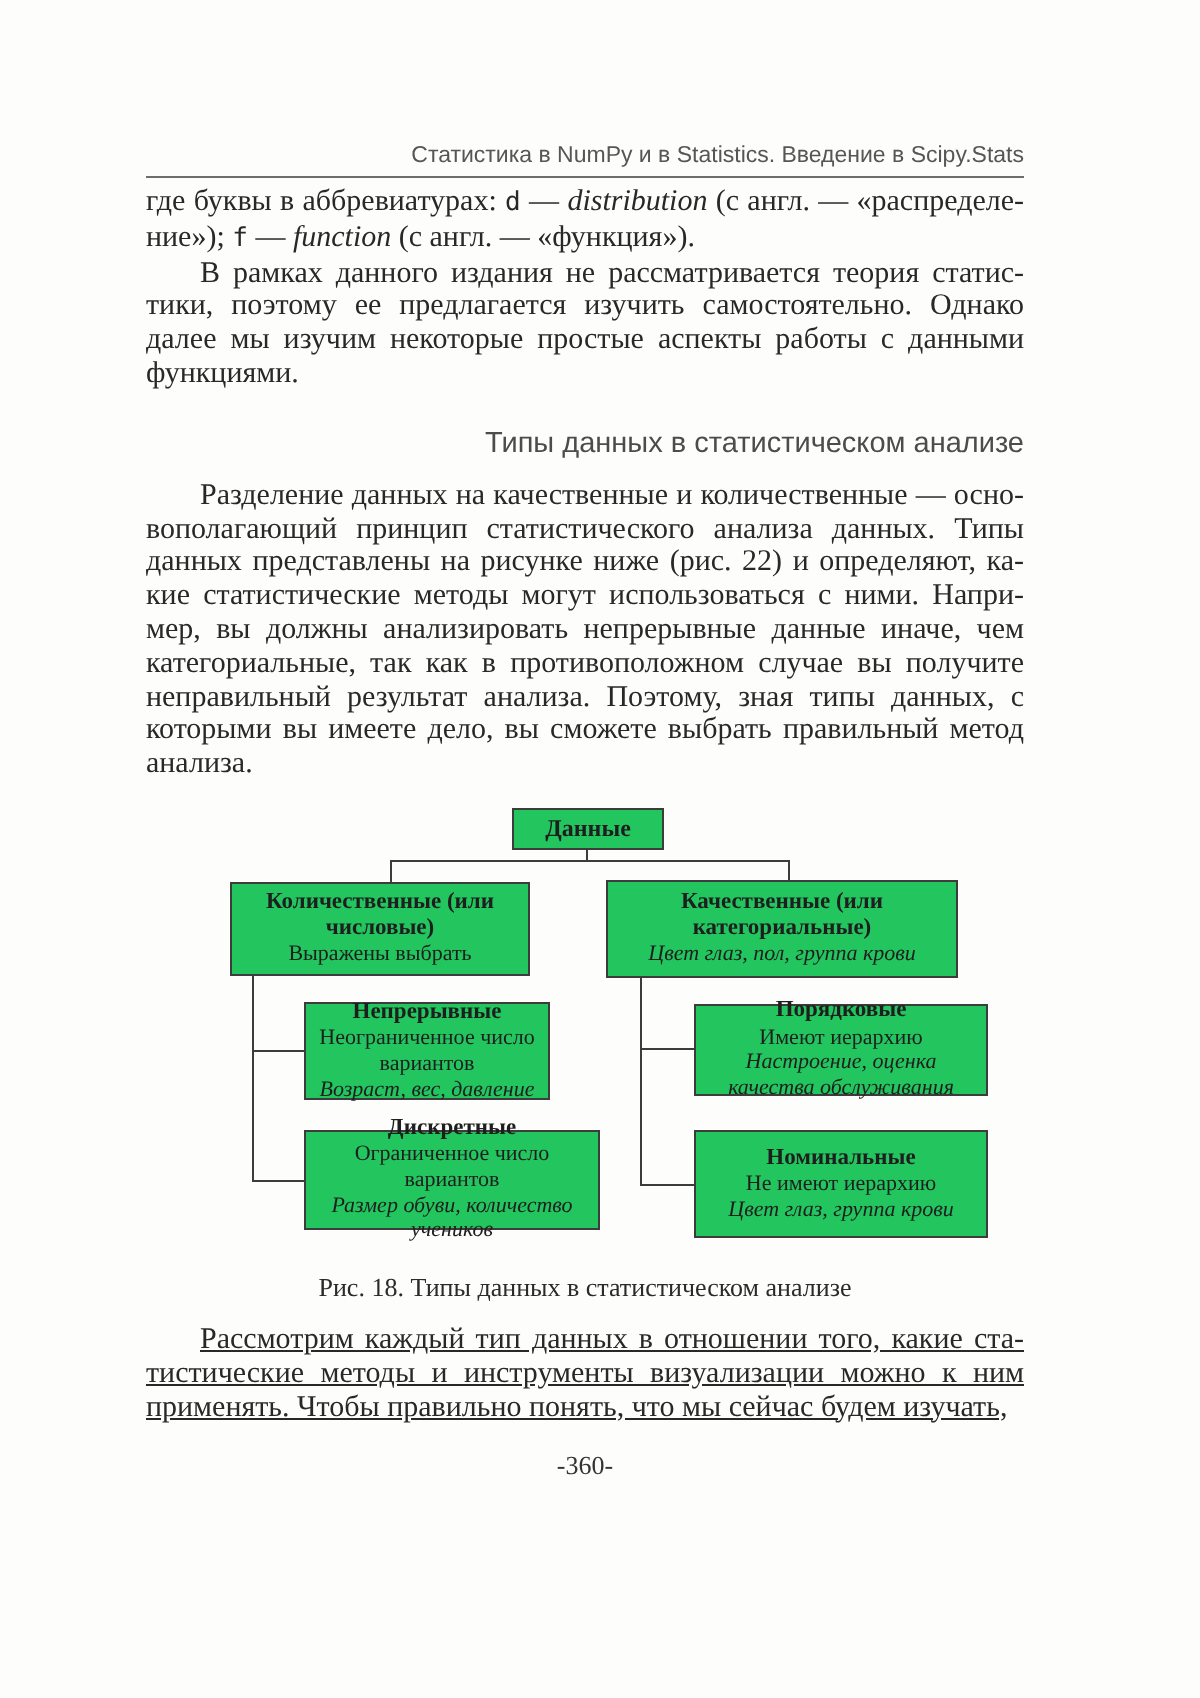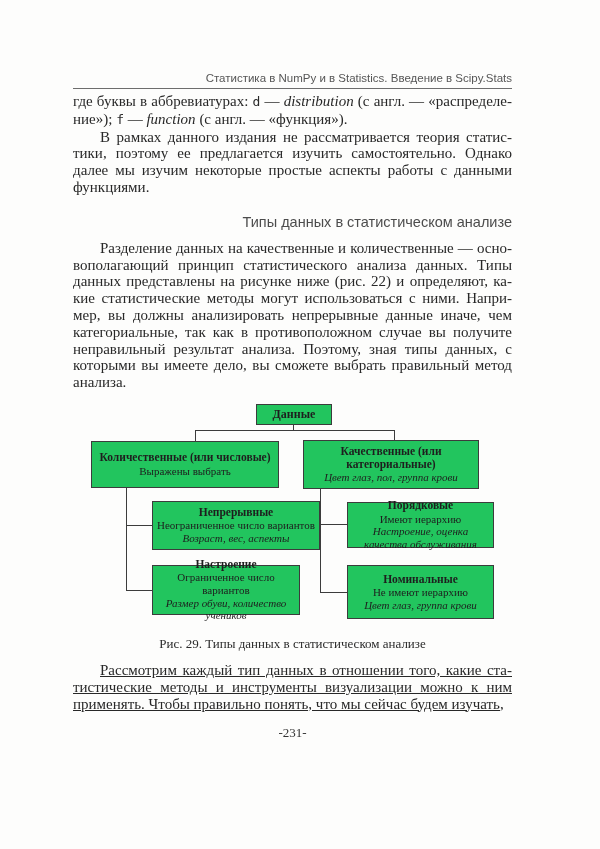--- a/index.html
+++ b/index.html
@@ -109,54 +109,54 @@
     <i class="cn" style="left:53px;top:125px;width:26px;height:1px"></i>
     <i class="cn" style="left:53px;top:190px;width:26px;height:1px"></i>
     <i class="cn" style="left:247px;top:89px;width:1px;height:104px"></i>
     <i class="cn" style="left:247px;top:124px;width:27px;height:1px"></i>
     <i class="cn" style="left:247px;top:192px;width:27px;height:1px"></i>
 
     <div class="dbox root" style="left:183px;top:4px;width:76px;height:21px">
       <div class="t">Данные</div>
     </div>
 
-    <div class="dbox" style="left:18px;top:41px;width:188px;height:47px">
+    <div class="dbox" style="left:42px;top:41px;width:150px;height:47px">
       <div class="t">Количественные (или числовые)</div>
       <div class="d">Выражены выбрать</div>
     </div>
 
     <div class="dbox" style="left:230px;top:40px;width:176px;height:49px">
       <div class="t">Качественные (или категориальные)</div>
       <div class="e">Цвет глаз, пол, группа крови</div>
     </div>
 
-    <div class="dbox" style="left:79px;top:101px;width:168px;height:49px">
+    <div class="dbox" style="left:79px;top:101px;width:123px;height:49px">
       <div class="t">Непрерывные</div>
       <div class="d">Неограниченное число вариантов</div>
-      <div class="e">Возраст, вес, аспекты</div>
+      <div class="e">Возраст, вес, давление</div>
     </div>
 
     <div class="dbox" style="left:274px;top:102px;width:147px;height:46px">
       <div class="t">Порядковые</div>
       <div class="d">Имеют иерархию</div>
       <div class="e">Настроение, оценка качества обслуживания</div>
     </div>
 
     <div class="dbox" style="left:79px;top:165px;width:148px;height:50px">
-      <div class="t">Настроение</div>
+      <div class="t">Дискретные</div>
       <div class="d">Ограниченное число вариантов</div>
       <div class="e">Размер обуви, количество учеников</div>
     </div>
 
     <div class="dbox" style="left:274px;top:165px;width:147px;height:54px">
       <div class="t">Номинальные</div>
       <div class="d">Не имеют иерархию</div>
       <div class="e">Цвет глаз, группа крови</div>
     </div>
   </div>
 
-  <div class="caption">Рис. 29. Типы данных в статистическом анализе</div>
+  <div class="caption">Рис. 18. Типы данных в статистическом анализе</div>
 
   <p class="body-p indent p-outro">Рассмотрим каждый тип данных в отношении того, какие ста­тистические методы и инструменты визуализации можно к ним применять. Чтобы правильно понять, что мы сейчас будем изучать,</p>
 
-  <div class="page-number">-231-</div>
+  <div class="page-number">-360-</div>
 
 </div>
 
 </body></html>

